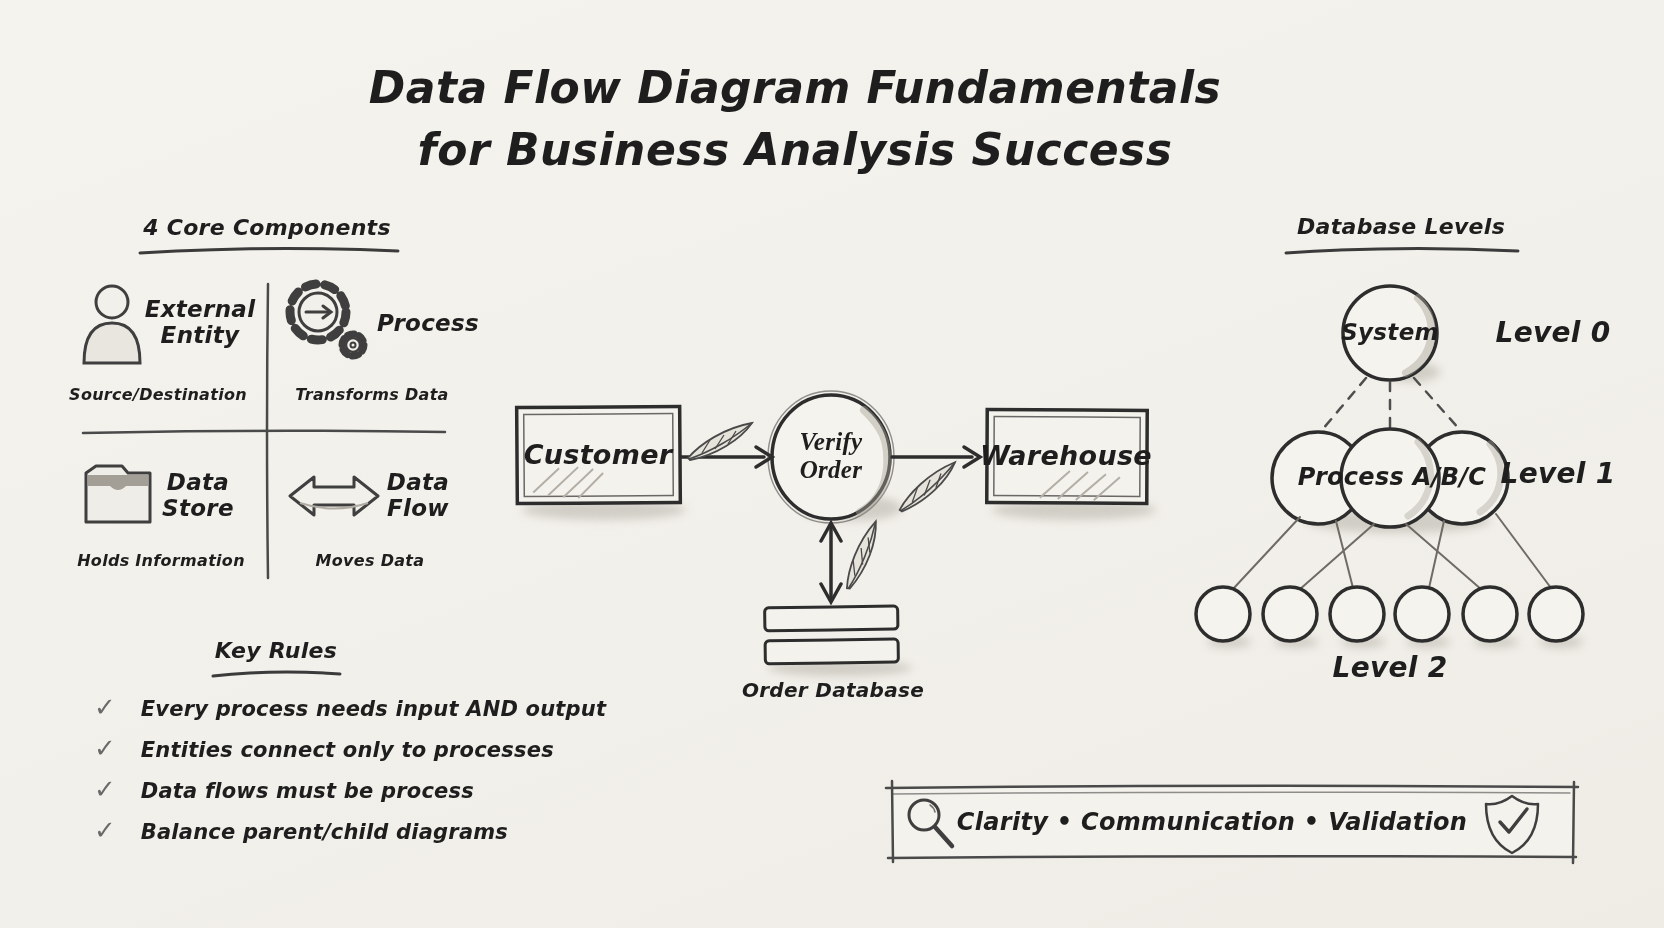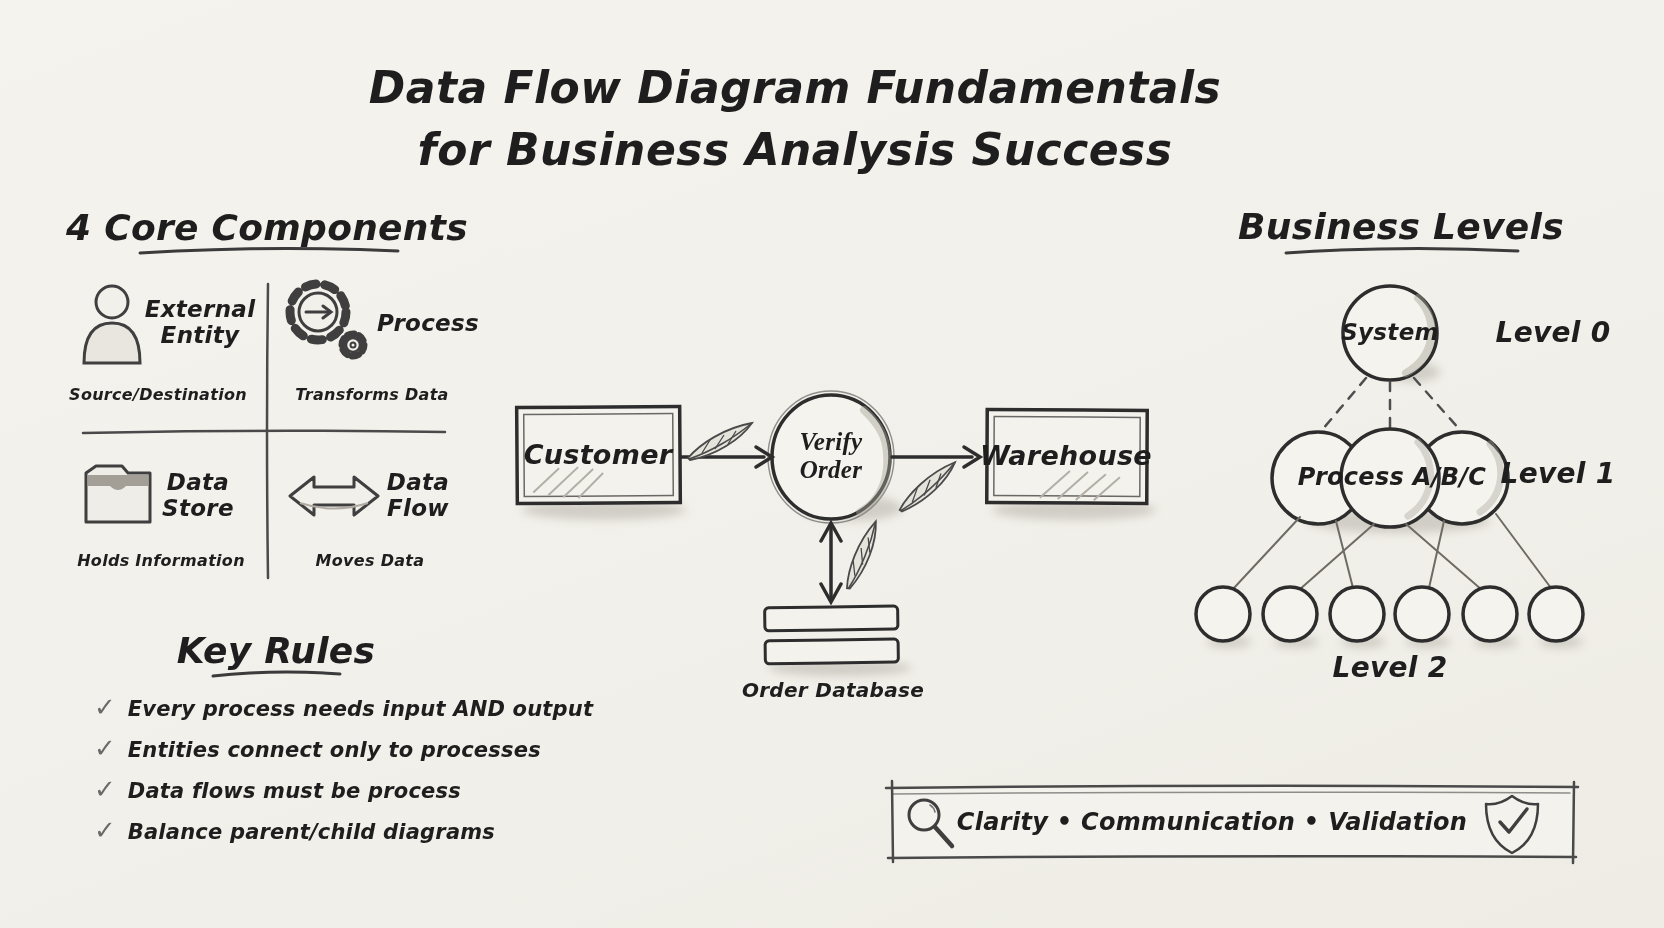--- a/index.html
+++ b/index.html
@@ -6,29 +6,29 @@
   .canvas{
     position:relative;width:1664px;height:928px;overflow:hidden;margin:0 auto;
     background:linear-gradient(160deg,#f5f3ee 0%,#f2f0ea 55%,#eeece5 100%);
     font-family:"DejaVu Sans",sans-serif;color:#1e1e1e;
   }
   .art{position:absolute;inset:0;width:1664px;height:928px;}
   .txt{position:absolute;transform:translate(-50%,-50%);font-style:italic;font-weight:bold;
        white-space:nowrap;letter-spacing:.3px;line-height:1.12;text-align:center;}
   .pre{white-space:pre-line;}
   .title-line{font-size:44px;letter-spacing:.5px;}
-  .heading{font-size:36px;}
+  .heading{font-size:22px;}
   .name-lbl{font-size:23px;}
   .desc-lbl{font-size:16px;}
   .node-lbl{font-size:25px;}
   .level-lbl{font-size:28px;}
   .rule{position:absolute;left:94px;transform:translateY(-50%);display:flex;gap:12px;
         align-items:baseline;font-style:italic;font-weight:bold;}
   .rule .check{color:#6a6a6a;font-size:26px;font-style:normal;}
-  .rule .rtxt{font-size:21px;letter-spacing:.2px;}
+  .rule .rtxt{font-size:21px;letter-spacing:.2px;margin-left:13px;}
   .banner-txt{font-size:24px;}
 </style>
 </head>
 <body>
 
 <div class="canvas">
 
   <svg class="art" viewBox="0 0 1664 928">
     <defs>
       <filter id="soft" x="-60%" y="-60%" width="220%" height="220%">
@@ -228,21 +228,21 @@
     <span class="check">✓</span>
     <span class="rtxt">Balance parent/child diagrams</span>
   </div>
 
   <div class="txt node-lbl" style="left:598px;top:455px;font-size:27px;">Customer</div>
   <div class="txt node-lbl pre" style="left:831px;top:456px;font-family:Liberation Serif, serif;">Verify
 Order</div>
   <div class="txt node-lbl" style="left:1066px;top:456px;font-size:27px;">Warehouse</div>
   <div class="txt node-lbl" style="left:833px;top:690px;font-size:20px;">Order Database</div>
 
-  <div class="txt heading" style="left:1401px;top:227px;">Business Levels</div>
+  <div class="txt heading" style="left:1401px;top:227px;">Database Levels</div>
   <div class="txt node-lbl" style="left:1390px;top:333px;font-size:23px;">System</div>
   <div class="txt level-lbl" style="left:1553px;top:333px;">Level 0</div>
   <div class="txt node-lbl" style="left:1392px;top:477px;font-size:24px;">Process A/B/C</div>
   <div class="txt level-lbl" style="left:1558px;top:474px;">Level 1</div>
   <div class="txt level-lbl" style="left:1390px;top:668px;">Level 2</div>
 
   <div class="txt banner-txt" style="left:1212px;top:822px;">Clarity • Communication • Validation</div>
 
 </div>
 

